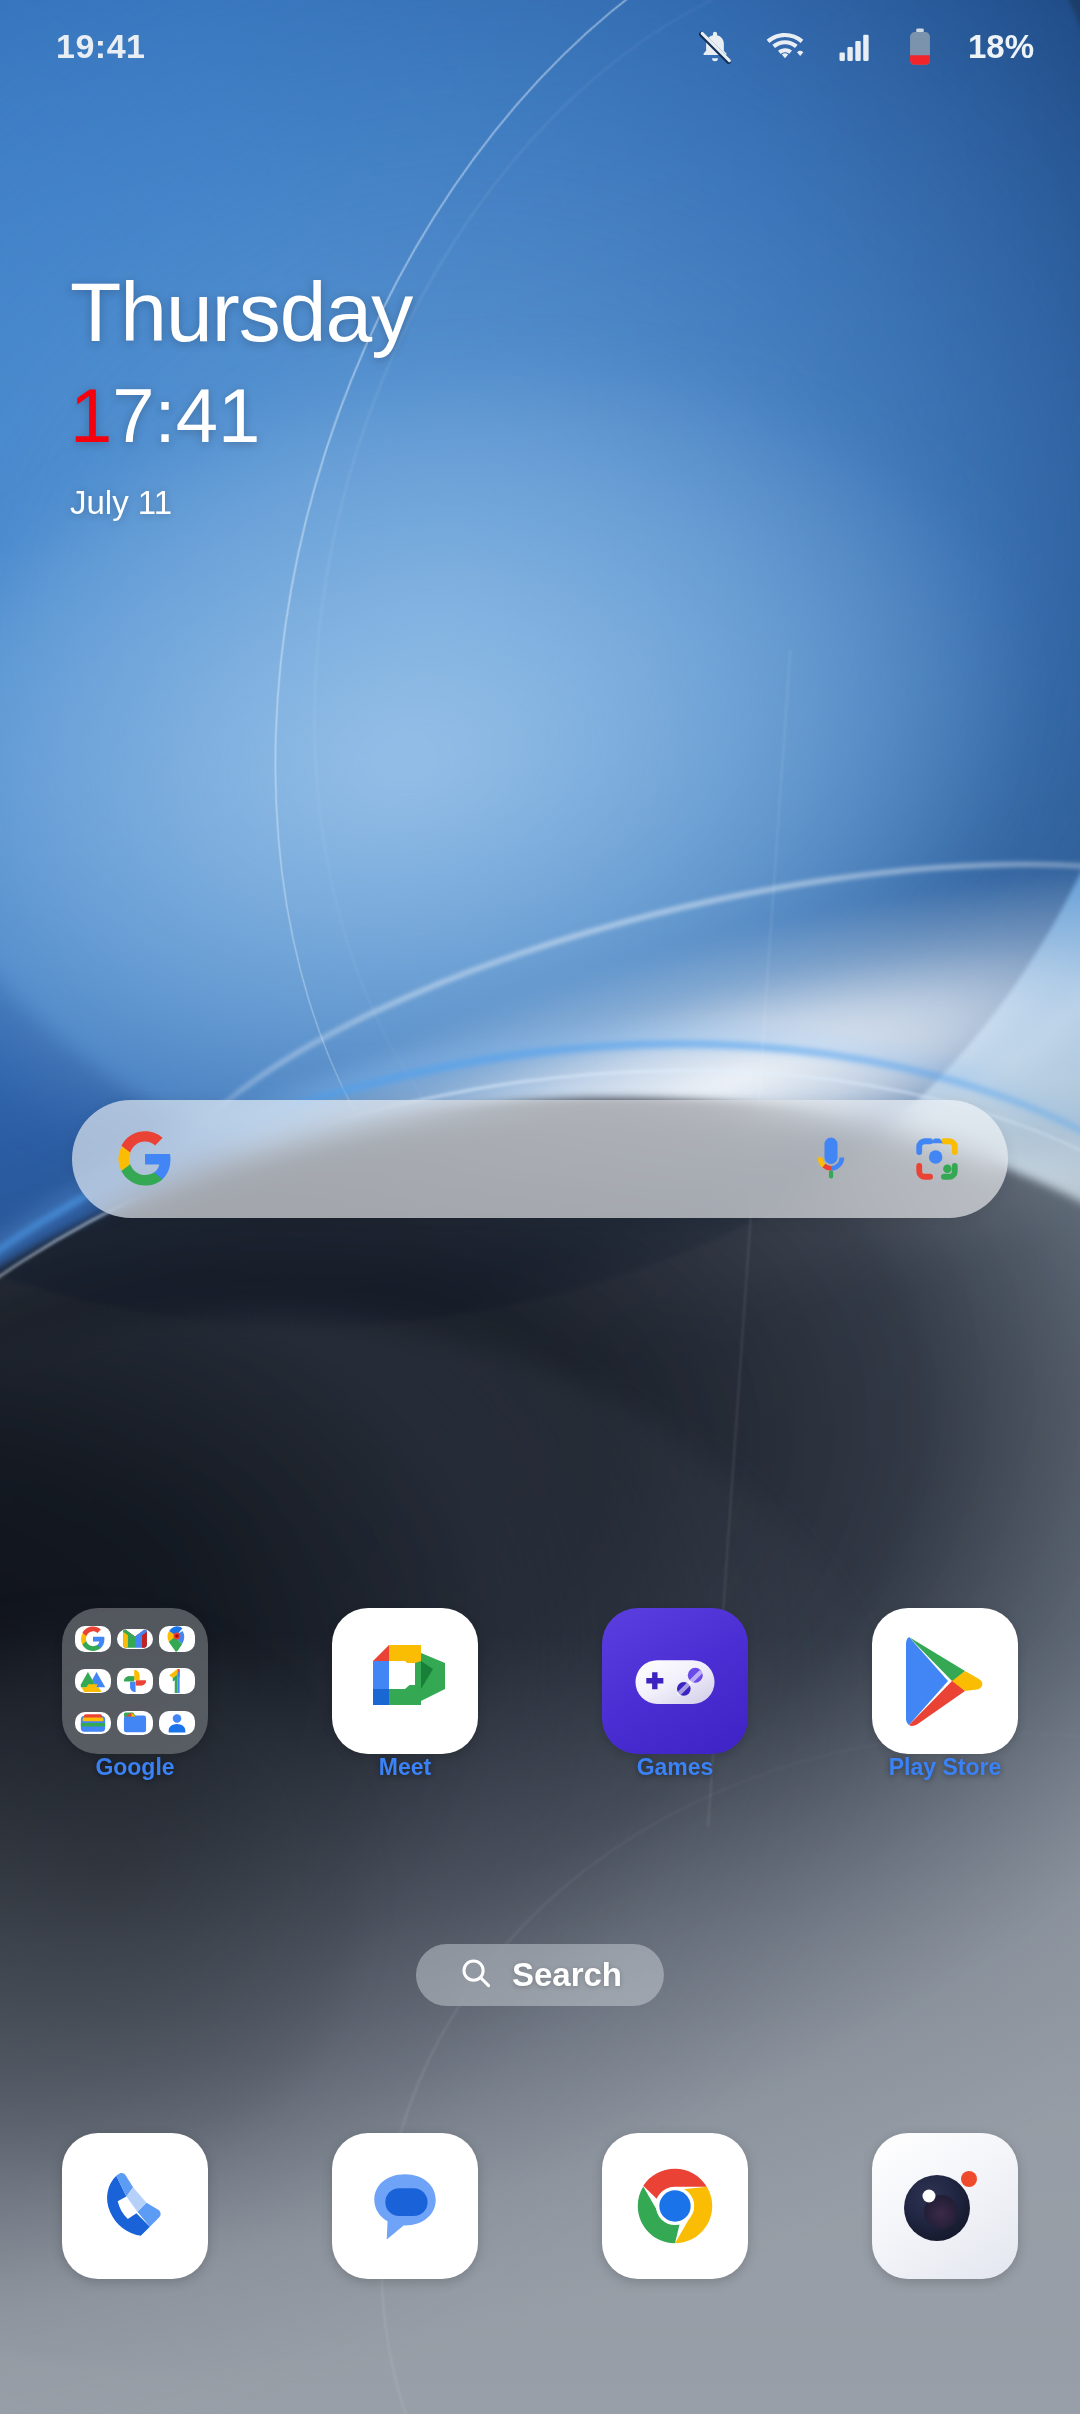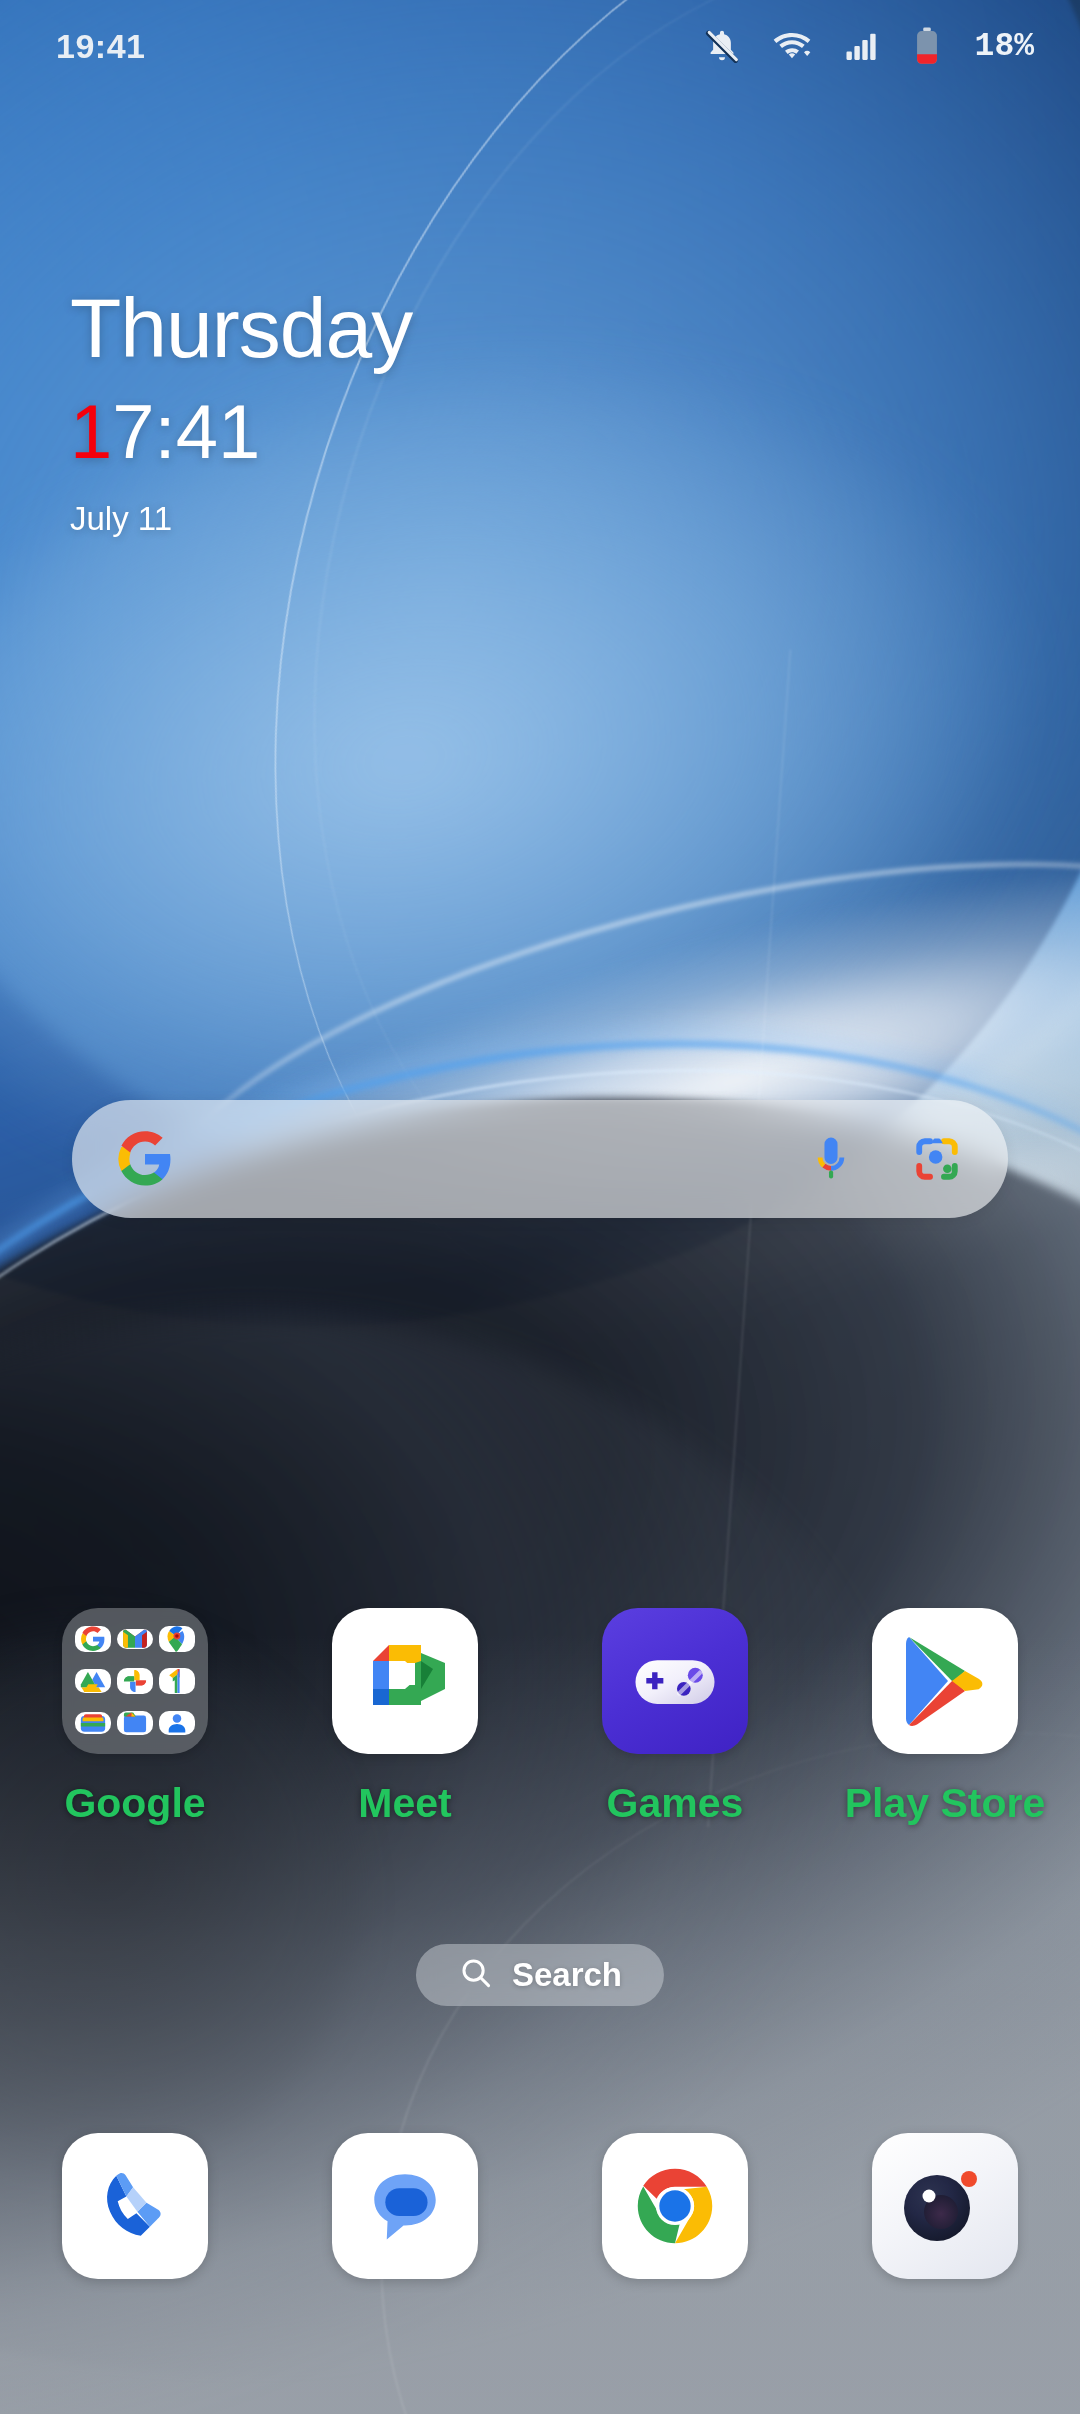--- a/index.html
+++ b/index.html
@@ -236,30 +236,30 @@
     position:absolute; left:0; top:0; width:1080px; height:92px;
     display:flex; align-items:center;
     padding:0 46px 0 56px;
     z-index:40;
   }
   #status-time{
     color:#e8eef4; font-size:34px; font-weight:700;
     letter-spacing:0.5px;
   }
   #status-right{
-    margin-left:auto; display:flex; align-items:center; gap:31px;font-family:Liberation Mono, monospace;
+    margin-left:auto; display:flex; align-items:flex-end; gap:31px;
   }
   #status-right svg{ display:block; }
   #battery-pct{
     color:#eef3f8; font-size:33px; font-weight:700; margin-left:2px;
   }
 
   
   #clock-widget{
-    position:absolute; left:70px; top:270px; z-index:30;margin-top:16px;
+    position:absolute; left:70px; top:270px; z-index:30;
   }
   #clock-day{
     font-size:84px; font-weight:400; color:#ffffff;
     line-height:1.0; letter-spacing:-1px;
     text-shadow:0 2px 10px rgba(0,0,0,0.22);
   }
   #clock-time{
     font-size:76px; font-weight:400; color:#ffffff;
     line-height:1.0; margin-top:24px;
     text-shadow:0 2px 10px rgba(0,0,0,0.22);
@@ -296,22 +296,22 @@
   .app-cell{
     flex:1; display:flex; flex-direction:column; align-items:center;
   }
   .app-icon{
     width:146px; height:146px; border-radius:36px;
     display:flex; align-items:center; justify-content:center;
     box-shadow:0 3px 10px rgba(0,0,0,0.16);
     overflow:hidden;
   }
   .app-label{
-    margin-top:26px; font-size:41px; font-weight:700;
-    color:#22c55e; text-shadow:0 1px 6px rgba(0,0,0,0.45);
+    font-size:23px; font-weight:700;
+    color:#3b82f6; text-shadow:0 1px 6px rgba(0,0,0,0.45);
     white-space:nowrap;
   }
   .icon-white{ background:#ffffff; }
 
   
   #folder-google{
     background:rgba(108,112,118,0.72);
     backdrop-filter:blur(6px);
     -webkit-backdrop-filter:blur(6px);
     display:grid;

